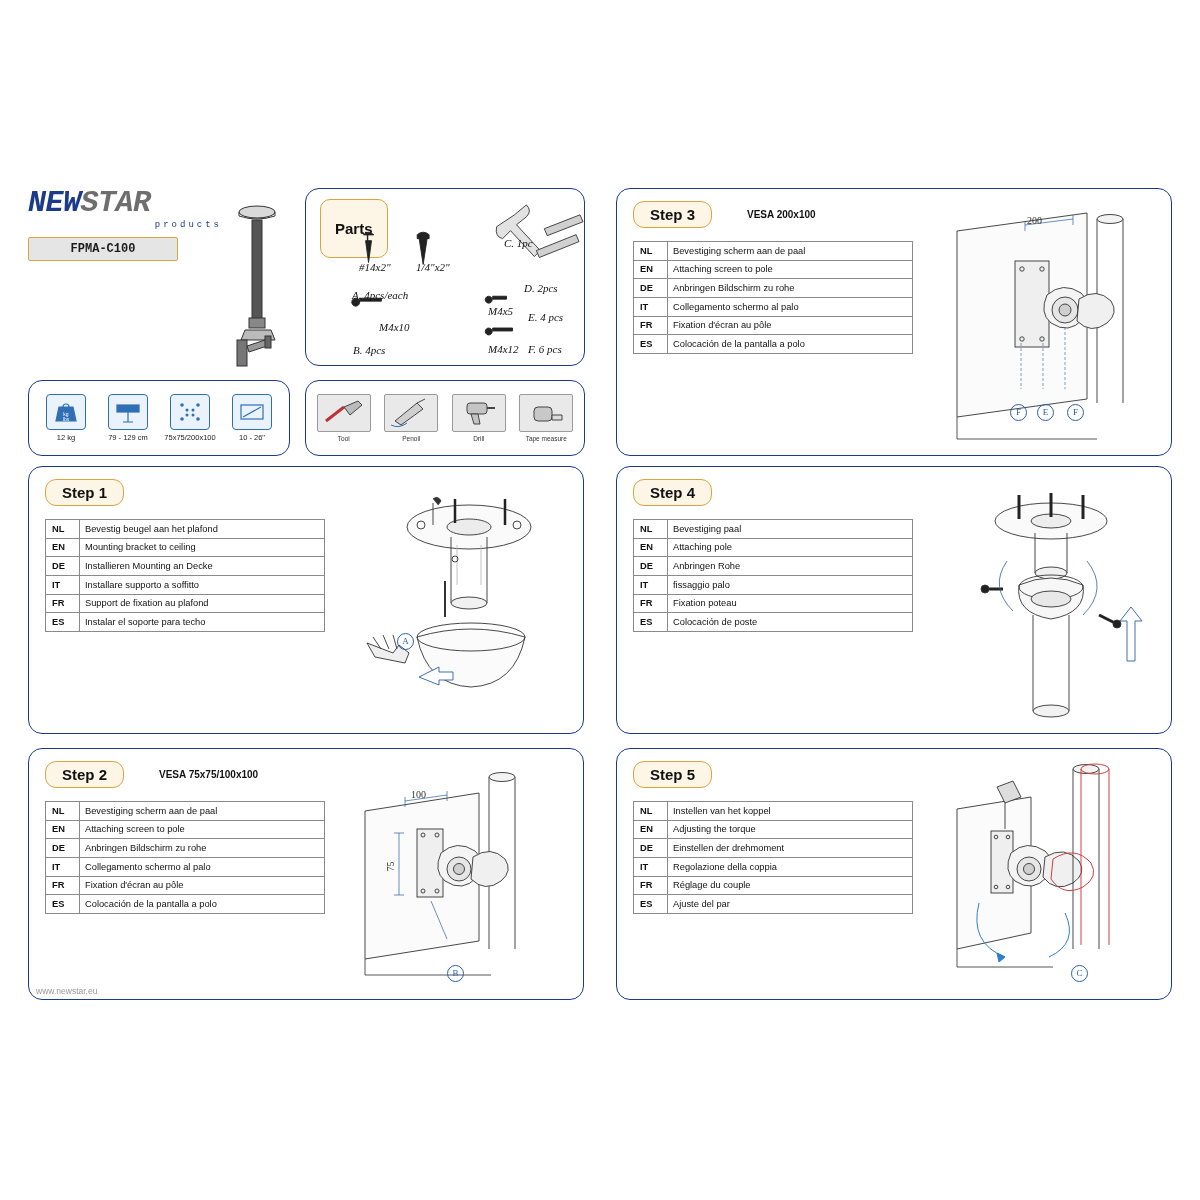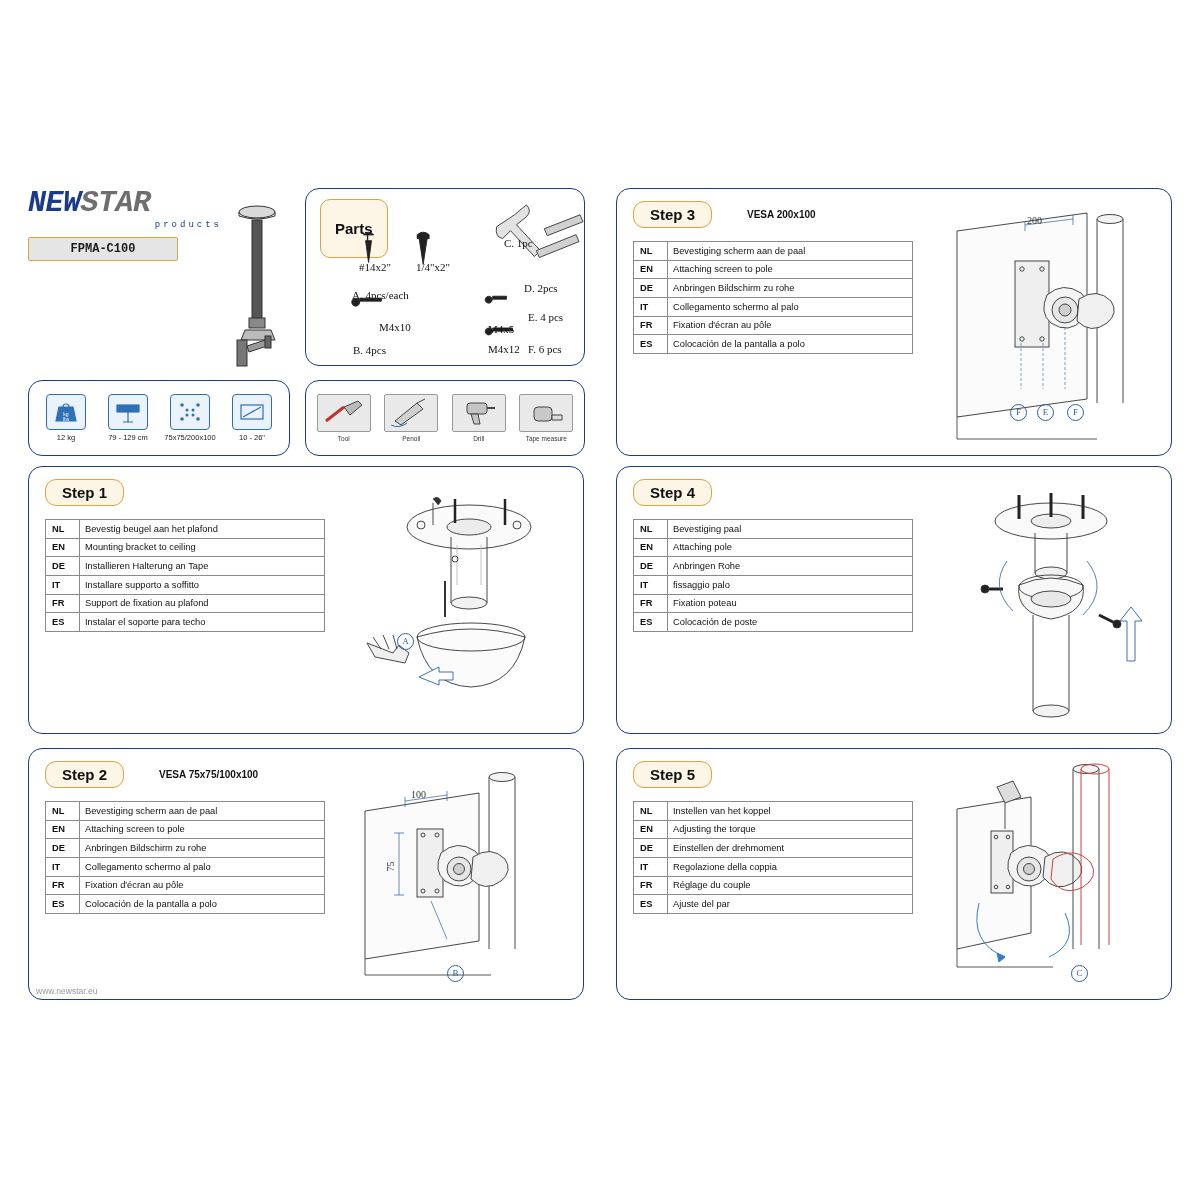--- a/index.html
+++ b/index.html
@@ -132,20 +132,21 @@
     padding: 4px 16px;
   }
   #parts-panel .tag { top: 10px; left: 14px; padding: 20px 14px; font-size: 15px; }
 
   .parts-canvas { position: absolute; inset: 0; }
   .parts-label {
     position: absolute;
     font-family: "Liberation Serif", serif;
     font-size: 11px;
     color: #111;
+    font-style: italic;
   }
 
   
   .step-panel { }
   .step-tag {
     position: absolute;
     left: 16px; top: 12px;
     background: #fdf6e6;
     border: 1.4px solid #d9a441;
     border-radius: 11px;
@@ -265,21 +266,21 @@
       </g>
     </svg>
 
     <div class="parts-label" style="left:53px; top:72px;">#14x2"</div>
     <div class="parts-label" style="left:110px; top:72px;">1/4"x2"</div>
     <div class="parts-label" style="left:46px; top:100px;">A. 4pcs/each</div>
     <div class="parts-label" style="left:73px; top:132px;">M4x10</div>
     <div class="parts-label" style="left:47px; top:155px;">B. 4pcs</div>
     <div class="parts-label" style="left:198px; top:48px;">C. 1pc</div>
     <div class="parts-label" style="left:218px; top:93px;">D. 2pcs</div>
-    <div class="parts-label" style="left:182px; top:134px;text-align:center;">M4x5</div>
+    <div class="parts-label" style="left:182px; top:116px;text-align:center;">M4x5</div>
     <div class="parts-label" style="left:222px; top:122px;">E. 4 pcs</div>
     <div class="parts-label" style="left:182px; top:154px;">M4x12</div>
     <div class="parts-label" style="left:222px; top:154px;">F. 6 pcs</div>
   </div>
 
   <div class="panel" id="spec-strip">
     <div class="spec-item">
       <div class="spec-ico">
         <svg viewBox="0 0 38 34" width="38" height="34">
             <g fill="none" stroke="#2f6fb5" stroke-width="1.2">
@@ -453,21 +454,21 @@
           <tr>
             <td class="code">NL</td>
             <td>Bevestig beugel aan het plafond</td>
           </tr>
       <tr>
             <td class="code">EN</td>
             <td>Mounting bracket to ceiling</td>
           </tr>
       <tr>
             <td class="code">DE</td>
-            <td>Installieren Halterung an Tape</td>
+            <td>Installieren Mounting an Decke</td>
           </tr>
       <tr>
             <td class="code">IT</td>
             <td>Installare supporto a soffitto</td>
           </tr>
       <tr>
             <td class="code">FR</td>
             <td>Support de fixation au plafond</td>
           </tr>
       <tr>

